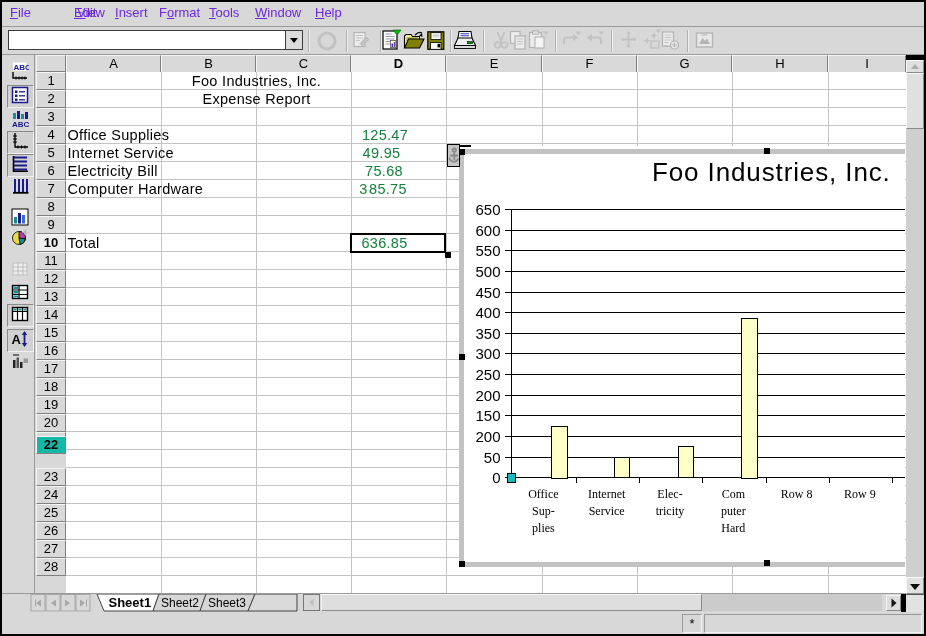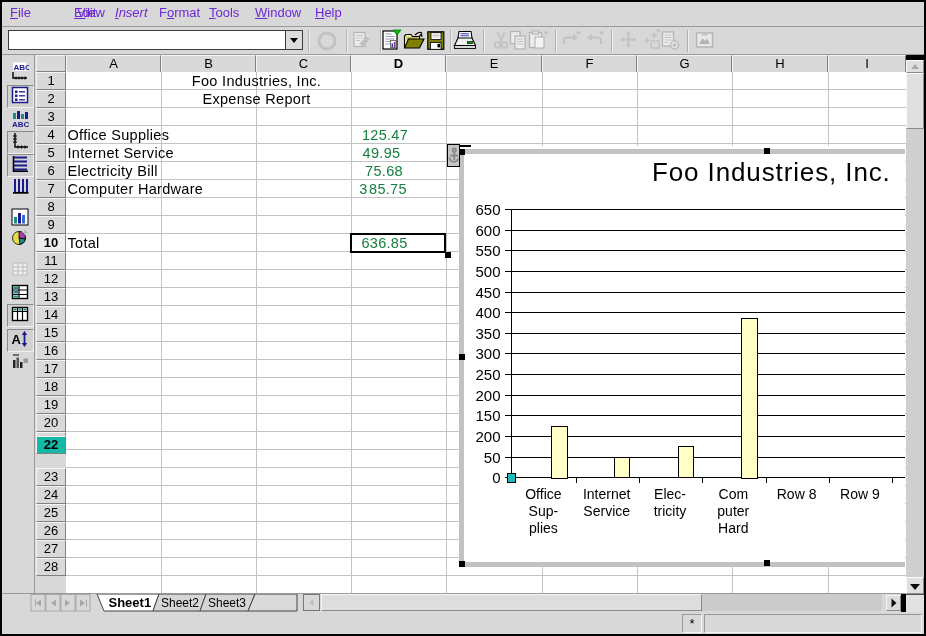--- a/index.html
+++ b/index.html
@@ -14,21 +14,21 @@
      border-top:1px solid #f4f4f4;border-left:1px solid #f4f4f4;
      border-right:1px solid #808080;border-bottom:1px solid #808080;
      text-align:center;font-size:13px;line-height:16px;}
   .rowhead{position:absolute;left:36px;width:28px;height:16px;background:#d9d9d9;
      border-top:1px solid #f4f4f4;border-left:1px solid #f4f4f4;
      border-right:1px solid #808080;border-bottom:1px solid #808080;
      text-align:center;font-size:13px;line-height:16px;}
   .cell{position:absolute;font-size:14.5px;letter-spacing:0.3px;white-space:pre;color:#000;}
   .num{position:absolute;font-size:14.5px;letter-spacing:0.3px;white-space:pre;color:#15803d;text-align:center;}
   .ylab{position:absolute;font-size:15px;text-align:right;width:60px;white-space:pre;}
-  .xlab{position:absolute;font-size:14px;line-height:17px;text-align:center;white-space:pre;}
+  .xlab{position:absolute;font-size:12px;line-height:17px;text-align:center;white-space:pre;font-family:Liberation Serif, serif;}
   .bar{position:absolute;background:#ffffc8;border:1px solid #000;}
   .handle{position:absolute;width:6px;height:6px;background:#000;}
   .statuspanel{position:absolute;top:614px;height:17px;
      border-top:1px solid #9a9a9a;border-left:1px solid #9a9a9a;
      border-right:1px solid #f4f4f4;border-bottom:1px solid #f4f4f4;
      font-size:13px;line-height:17px;white-space:pre;}
   .licon{position:absolute;left:7px;width:25px;height:21px;}
   .licon.pressed{background:#d1d1d1;border:1px solid;border-color:#8a8a8a #f2f2f2 #f2f2f2 #8a8a8a;}
   svg{display:block;}
 </style>
@@ -38,21 +38,21 @@
 
   <div class="abs" style="left:0;top:0;width:926px;height:2px;background:#000;z-index:99"></div>
   <div class="abs" style="left:0;top:0;width:2px;height:636px;background:#000;z-index:99"></div>
   <div class="abs" style="left:924px;top:0;width:2px;height:636px;background:#000;z-index:99"></div>
   <div class="abs" style="left:0;top:634px;width:926px;height:2px;background:#000;z-index:99"></div>
 
   <div class="abs" style="left:2px;top:2px;width:922px;height:24px;background:#d8d8d8;"></div>
   <div class="menuitem" style="left:10px;"><u>F</u>ile</div>
   <div class="menuitem" style="left:59px;margin-left:15px;"><u>E</u>dit</div>
   <div class="menuitem" style="left:77px;"><u>V</u>iew</div>
-  <div class="menuitem" style="left:115px;font-style:italic;"><u>I</u>nsert</div>
+  <div class="menuitem" style="left:115px;"><u>I</u>nsert</div>
   <div class="menuitem" style="left:159px;">F<u>o</u>rmat</div>
   <div class="menuitem" style="left:209px;"><u>T</u>ools</div>
   <div class="menuitem" style="left:255px;"><u>W</u>indow</div>
   <div class="menuitem" style="left:315px;"><u>H</u>elp</div>
   <div class="abs" style="left:2px;top:26px;width:922px;height:1px;background:#9a9a9a;"></div>
 
   <div class="abs" style="left:2px;top:27px;width:922px;height:27px;background:#d8d8d8;"></div>
   <div class="abs" style="left:2px;top:54px;width:922px;height:1px;background:#9a9a9a;"></div>
 
   <div class="abs" style="left:8px;top:29.5px;width:295px;height:20px;background:#fff;

